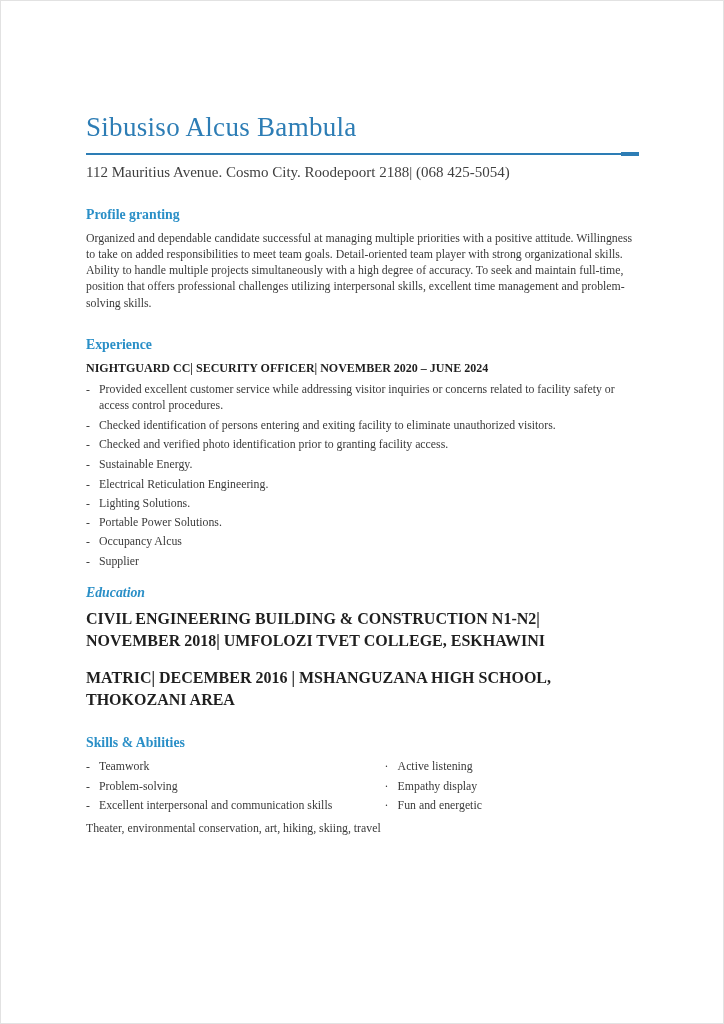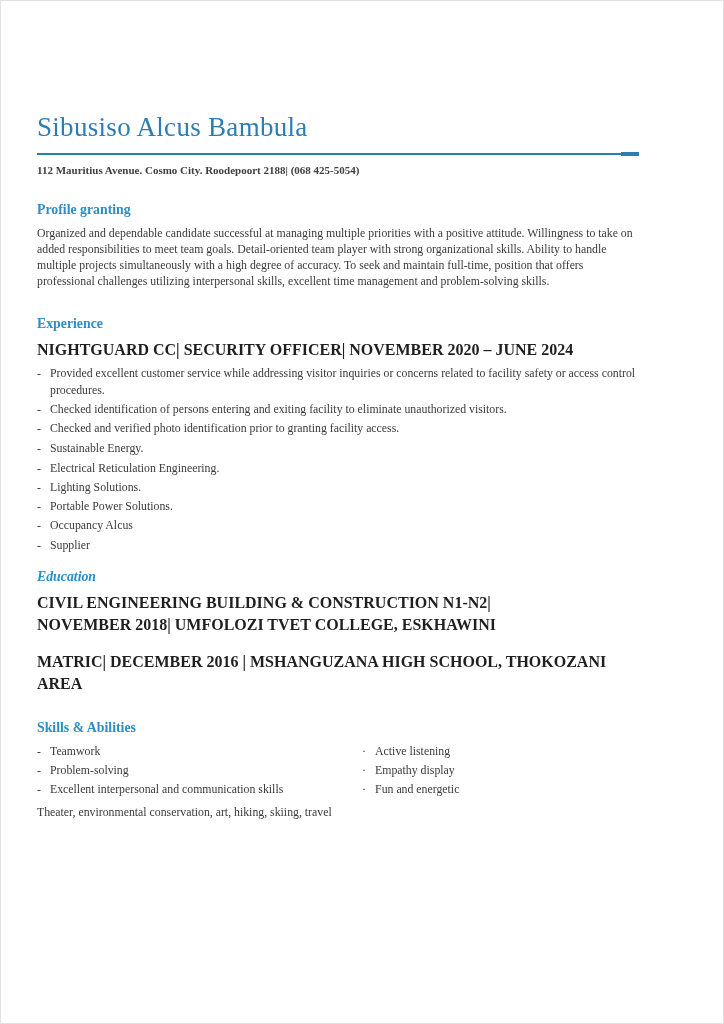--- a/index.html
+++ b/index.html
@@ -4,21 +4,21 @@
 <style>
   html, body { margin: 0; padding: 0; background: #f5f5f5; }
   .page {
     position: relative;
     width: 724px;
     height: 1024px;
     margin: 0 auto;
     background: #ffffff;
     border: 1px solid #e2e2e2;
     box-sizing: border-box;
-    padding: 112px 84px 0 36px;
+    padding: 112px 84px 0 85px;
     font-family: "Liberation Serif", serif;
     color: #3a3a3a;
     overflow: hidden;
   }
   .doc-title {
     font-size: 27px;
     font-weight: normal;
     color: #2d7db5;
     letter-spacing: 0.3px;
     margin: 0 0 6px 0;
@@ -32,39 +32,38 @@
   }
   .title-rule .rule-accent {
     position: absolute;
     right: 0;
     bottom: -3px;
     width: 18px;
     height: 4px;
     background: #2d7db5;
   }
   .contact-line {
-    font-size: 11px;
+    font-size: 15px;
     color: #404040;
     margin: 0 0 22px 0;
-    font-weight: bold;
   }
   .section-heading {
     font-size: 13.8px;
     font-weight: bold;
     color: #2a8fc7;
     margin: 26px 0 7px 0;
   }
   .body-text {
     font-size: 11.8px;
     line-height: 1.38;
     margin: 0;
     color: #3a3a3a;
   }
   .job-title {
-    font-size: 16px;
+    font-size: 12px;
     font-weight: bold;
     color: #1f1f1f;
     line-height: 1.35;
     margin: 12px 0 5px 0;
   }
   .bullet-list { margin: 0 0 4px 0; padding: 0; list-style: none; }
   .bullet-item {
     display: flex;
     font-size: 11.8px;
     line-height: 1.38;

